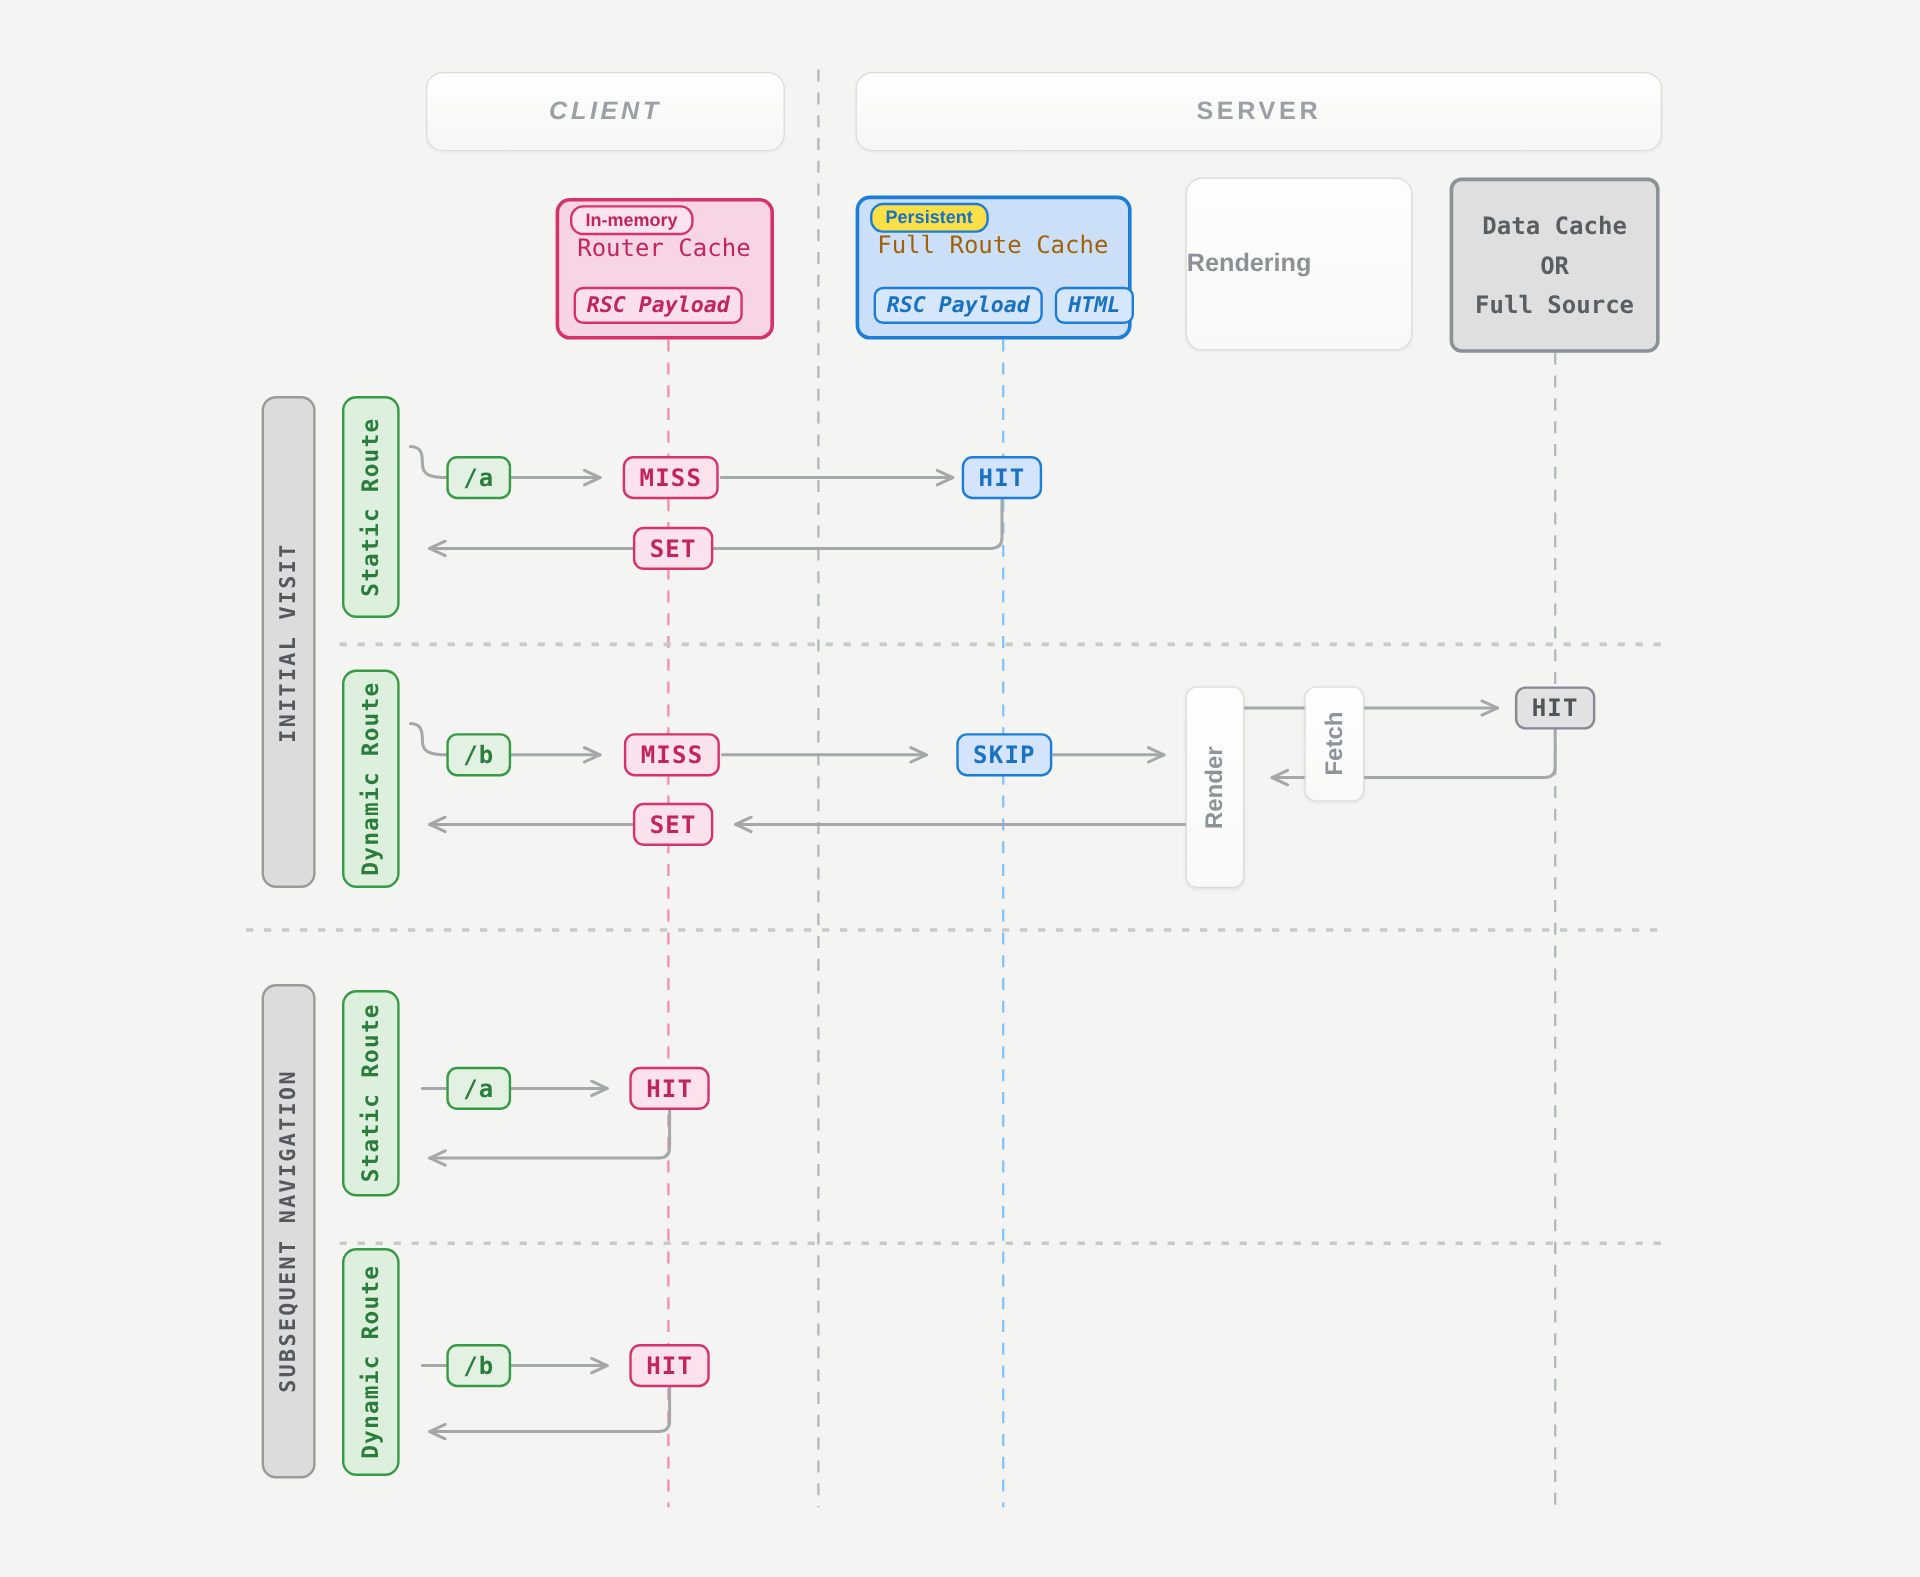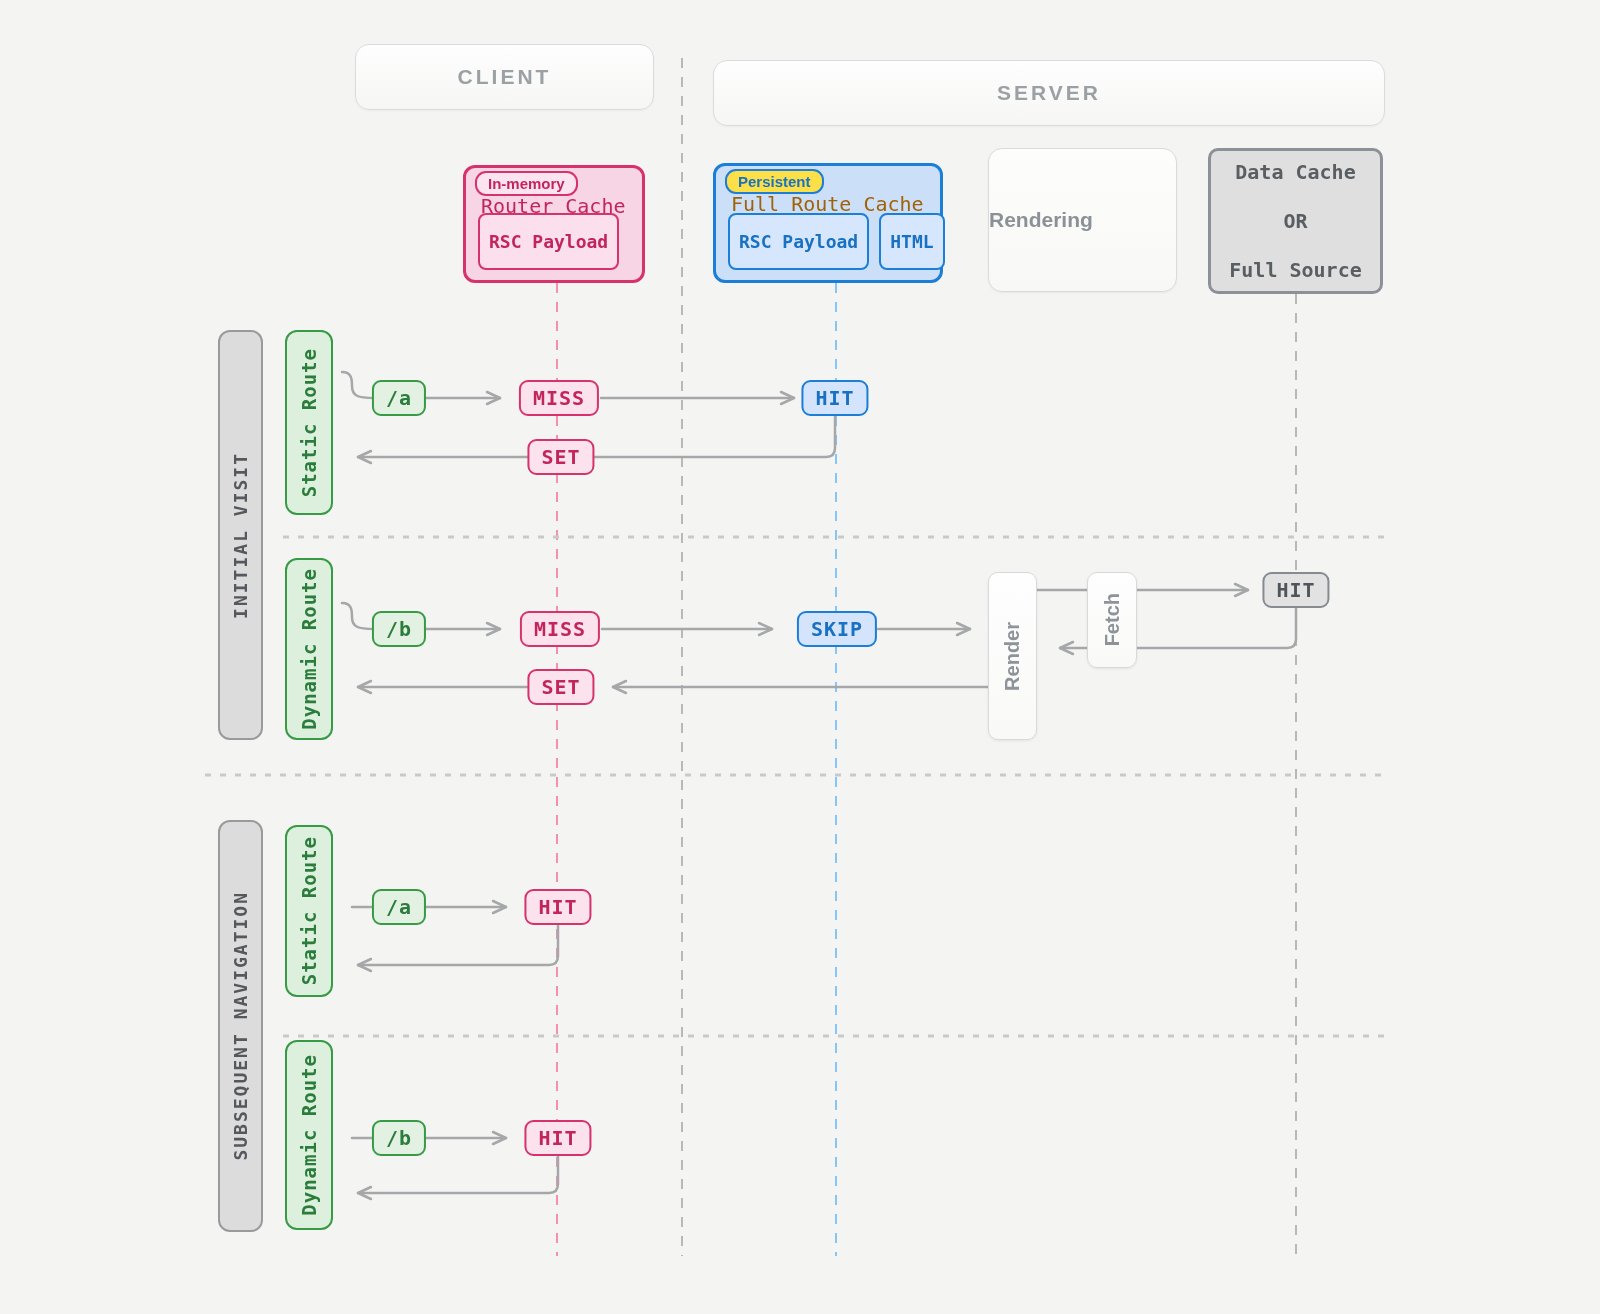--- a/index.html
+++ b/index.html
@@ -12,21 +12,21 @@
   .layer{position:absolute;left:0;top:0;width:100%;height:100%;z-index:2;}
 
   
   .pill{
     position:absolute;height:64px;border:1.5px solid #dadcdb;border-radius:14px;
     background:linear-gradient(180deg,#fefefe,#f6f6f5);
     display:flex;align-items:center;justify-content:center;
     color:#9ba0a4;font-size:21px;font-weight:bold;letter-spacing:3px;
     box-shadow:0 1px 2px rgba(0,0,0,.04);
   }
-  .pill.client{left:355px;top:44px;width:297px;}
+  .pill.client{left:355px;top:60px;width:297px;font-style:italic;}
   .pill.server{left:713px;top:60px;width:670px;}
 
   
   .topbox{position:absolute;border-radius:12px;box-sizing:border-box;}
   .mono{font-family:"DejaVu Sans Mono","Liberation Mono",monospace;}
 
   .box-router{
     left:463px;top:165px;width:182px;height:118px;
     background:#f8d5e4;border:3px solid #d6336c;
   }
@@ -39,34 +39,34 @@
     background:linear-gradient(180deg,#fdfdfc,#f8f8f7);
     border:1.5px solid #d9dbda;border-radius:14px;
     display:flex;align-items:center;justify-content:flex-start;
     color:#8b9196;font-size:21px;font-weight:bold;
     box-shadow:0 1px 2px rgba(0,0,0,.05);
   }
   .box-datacache{
     left:1208px;top:148px;width:175px;height:146px;
     background:#dfdfdf;border:3px solid #8b9196;border-radius:10px;
     display:flex;flex-direction:column;align-items:center;justify-content:center;
-    color:#595e62;font-size:20px;font-weight:bold;line-height:1.65;gap:16px;
+    color:#595e62;font-size:20px;font-weight:bold;line-height:1.65;
   }
   .tag{
     position:absolute;top:-15px;left:9px;padding:2px 11px;
     border-radius:11px;font-size:15px;font-weight:bold;white-space:nowrap;margin-top:18px;
   }
   .tag.pink{background:#fbe4ef;border:2.5px solid #d6336c;color:#c2255c;}
   .tag.blue{background:#fde047;border:2.5px solid #1c7ed6;color:#1971c2;}
   .boxtitle{position:absolute;left:15px;top:26px;font-size:20px;font-weight:normal;white-space:nowrap;}
   .boxtitle.pink{color:#c2255c;}
   .boxtitle.blue{color:#a16207;}
   .chiprow{position:absolute;left:12px;bottom:10px;display:flex;gap:10px;}
   .chip{
-    padding:16px 9px;border-radius:8px;font-size:18px;font-weight:bold;white-space:nowrap;
+    padding:3px 9px;border-radius:8px;font-size:18px;font-weight:bold;white-space:nowrap;font-style:italic;
   }
   .chip.pink{background:#fbdfec;border:2.5px solid #d6336c;color:#c2255c;}
   .chip.blue{background:#d6e6fc;border:2.5px solid #1c7ed6;color:#1971c2;}
 
   
   .vtext{writing-mode:vertical-rl;transform:rotate(180deg);white-space:nowrap;}
   .bar{
     position:absolute;left:218px;width:45px;background:#dcdcdc;
     border:2px solid #9a9a9a;border-radius:12px;box-sizing:border-box;
     display:flex;align-items:center;justify-content:center;

